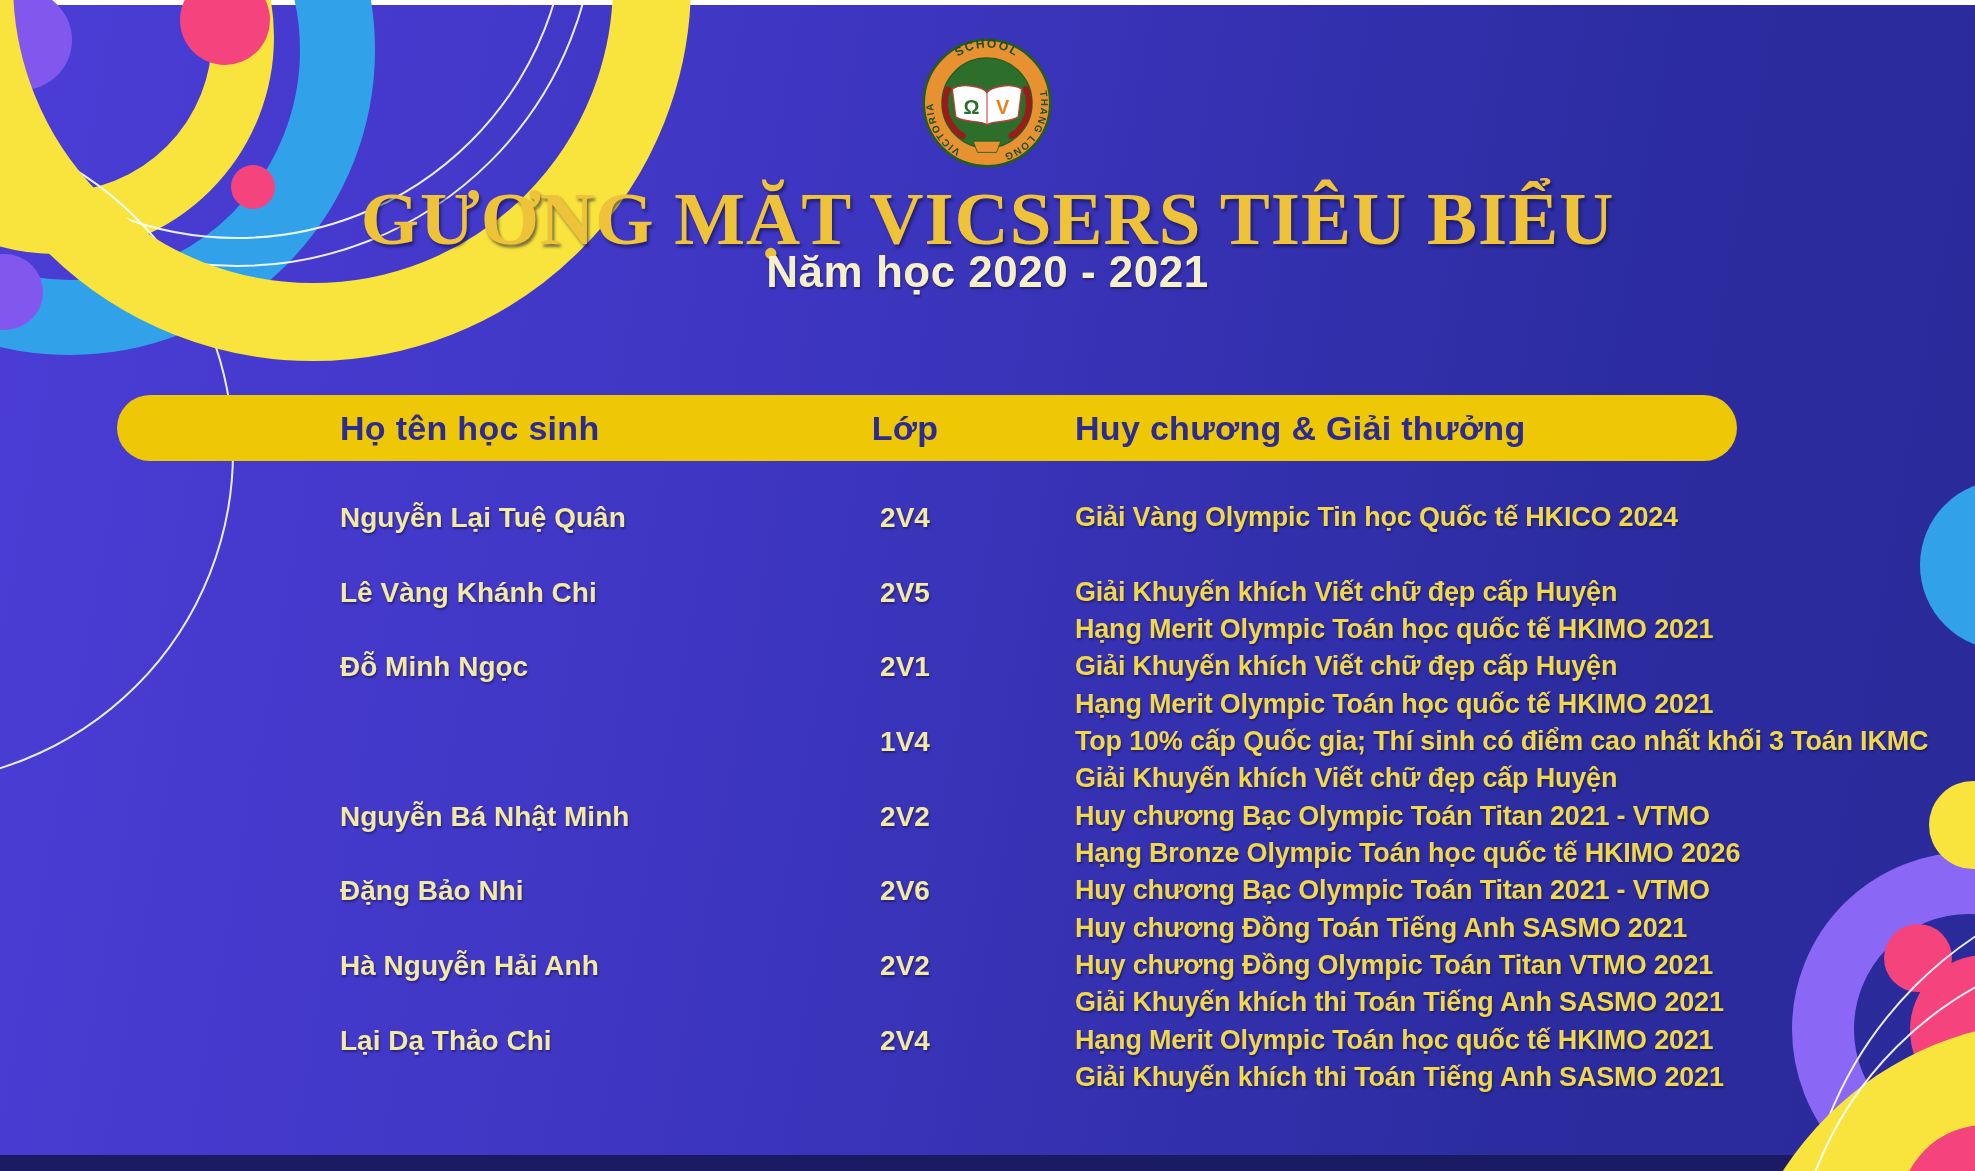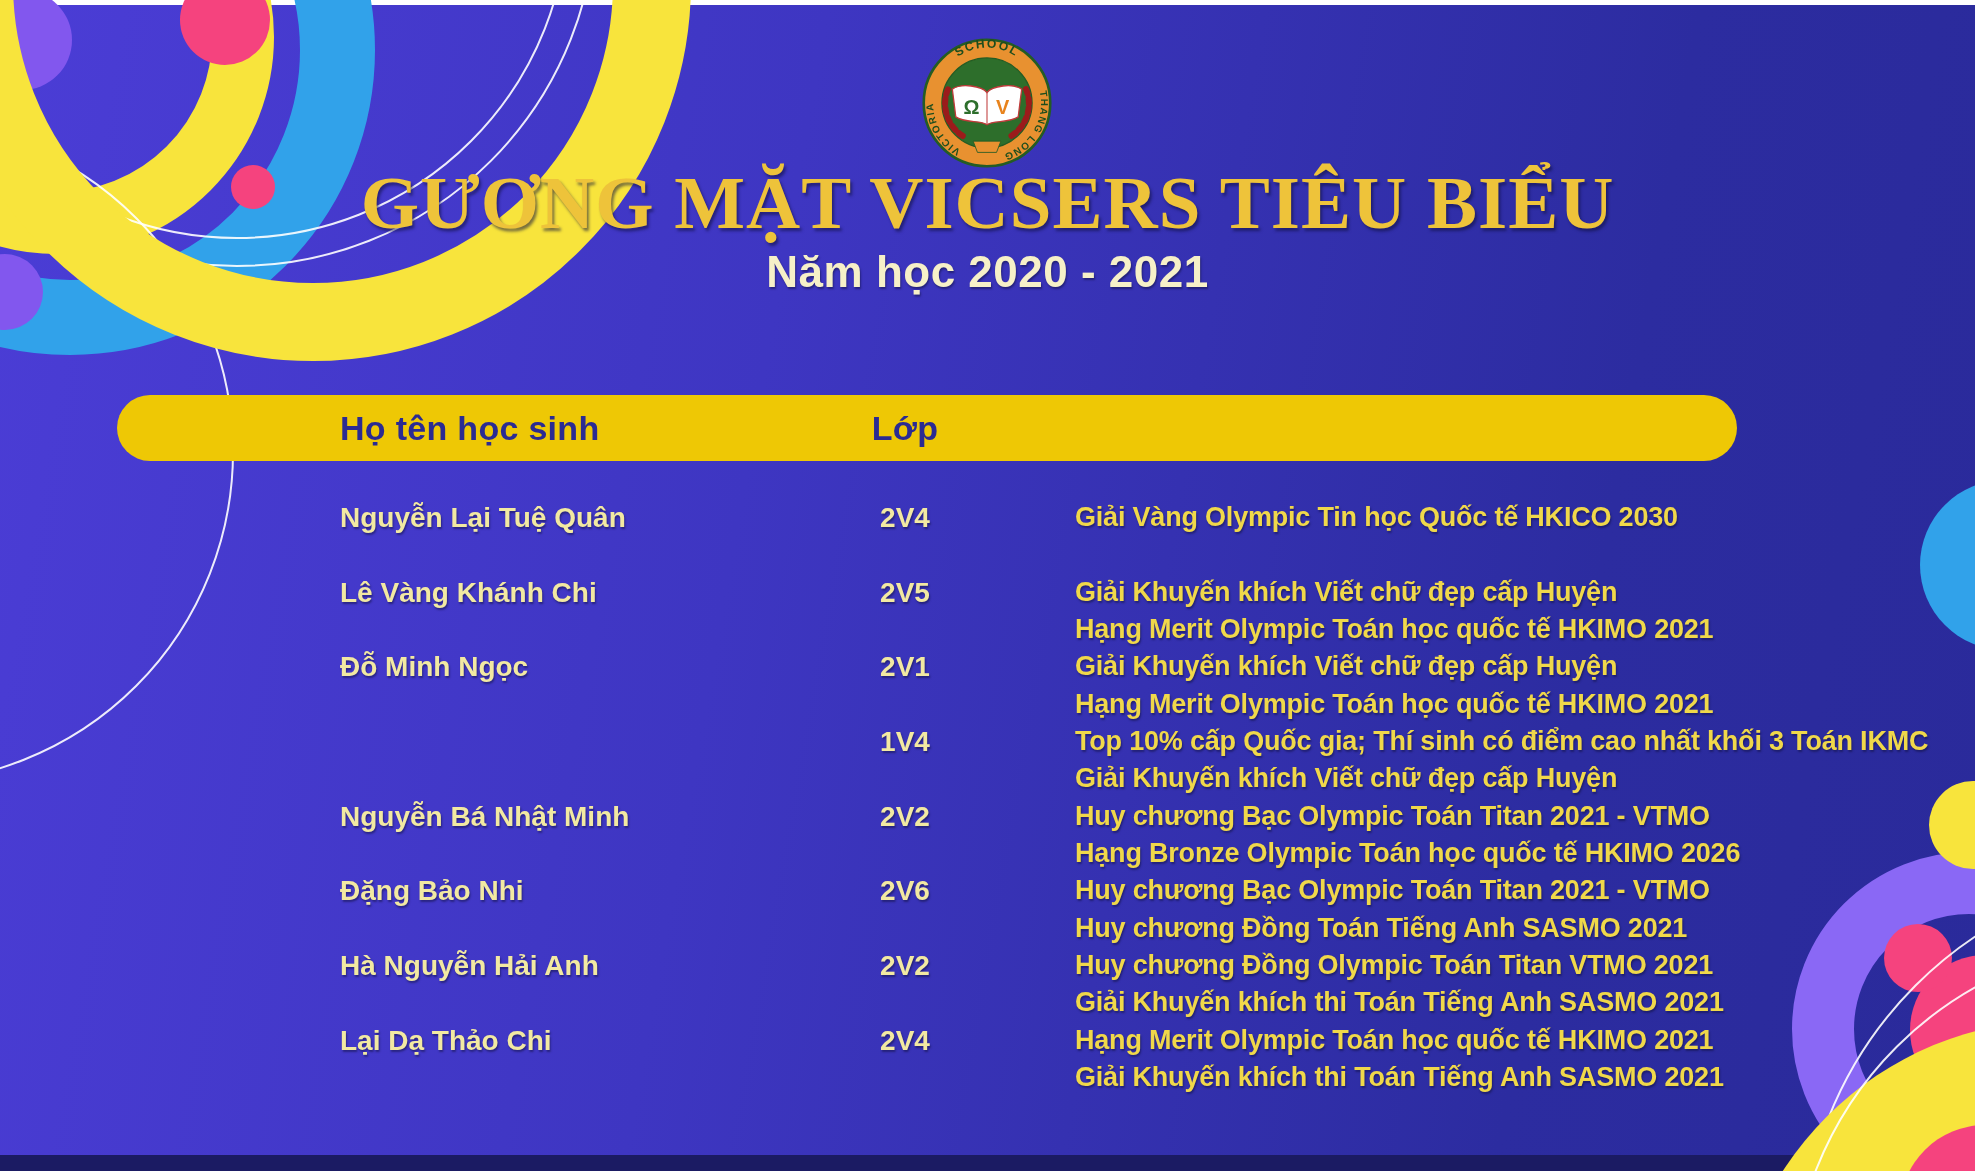--- a/index.html
+++ b/index.html
@@ -119,34 +119,35 @@
     </text>
     <path d="M -28 38 A 44 44 0 0 1 -45 -16" stroke="#9b1b1b" stroke-width="7" stroke-dasharray="6 5" stroke-linecap="round" fill="none"></path>
     <path d="M 45 -16 A 44 44 0 0 1 28 38" stroke="#9b1b1b" stroke-width="7" stroke-dasharray="6 5" stroke-linecap="round" fill="none"></path>
     <path d="M 0 -12 C -6 -20 -30 -23 -40 -16 L -36 16 C -26 23 -7 20 0 25 C 7 20 26 23 36 16 L 40 -16 C 30 -23 6 -20 0 -12 Z" fill="#ffffff" stroke="#c03a3a" stroke-width="1.5"></path>
     <line x1="0" y1="-12" x2="0" y2="25" stroke="#c03a3a" stroke-width="1.2"></line>
     <text x="-18" y="13" text-anchor="middle" font-size="23" font-weight="bold" fill="#2d6e2b" id="logo-omega">Ω</text>
     <text x="18" y="13" text-anchor="middle" font-size="23" font-weight="bold" fill="#e8831c" id="logo-v">V</text>
     <path d="M -16 44 L 16 44 L 11 57 L -11 57 Z" fill="#e89130" stroke="#245c24" stroke-width="1"></path>
   </svg>
 
-  <h1 class="abs title" style="margin:0;">GƯƠNG MẶT VICSERS TIÊU BIỂU</h1>
+  <h1 class="abs title" style="margin:16px;">GƯƠNG MẶT VICSERS TIÊU BIỂU</h1>
   <div class="abs subtitle">Năm học 2020 - 2021</div>
 
   <div class="abs header-bar">
     <span class="h-name">Họ tên học sinh</span>
     <span class="h-class">Lớp</span>
+    <span class="h-awards">Huy chương &amp; Giải thưởng</span>
   </div>
 
   <div class="abs rows" id="rows">
     <div class="row">
       <div class="cell name">Nguyễn Lại Tuệ Quân</div>
       <div class="cell cls">2V4</div>
       <div class="cell awards">
-        <div class="award-line">Giải Vàng Olympic Tin học Quốc tế HKICO 2030</div>
+        <div class="award-line">Giải Vàng Olympic Tin học Quốc tế HKICO 2024</div>
       </div>
     </div>
 
     <div class="row">
       <div class="cell name">Lê Vàng Khánh Chi</div>
       <div class="cell cls">2V5</div>
       <div class="cell awards">
         <div class="award-line">Giải Khuyến khích Viết chữ đẹp cấp Huyện</div>
         <div class="award-line">Hạng Merit Olympic Toán học quốc tế HKIMO 2021</div>
       </div>

